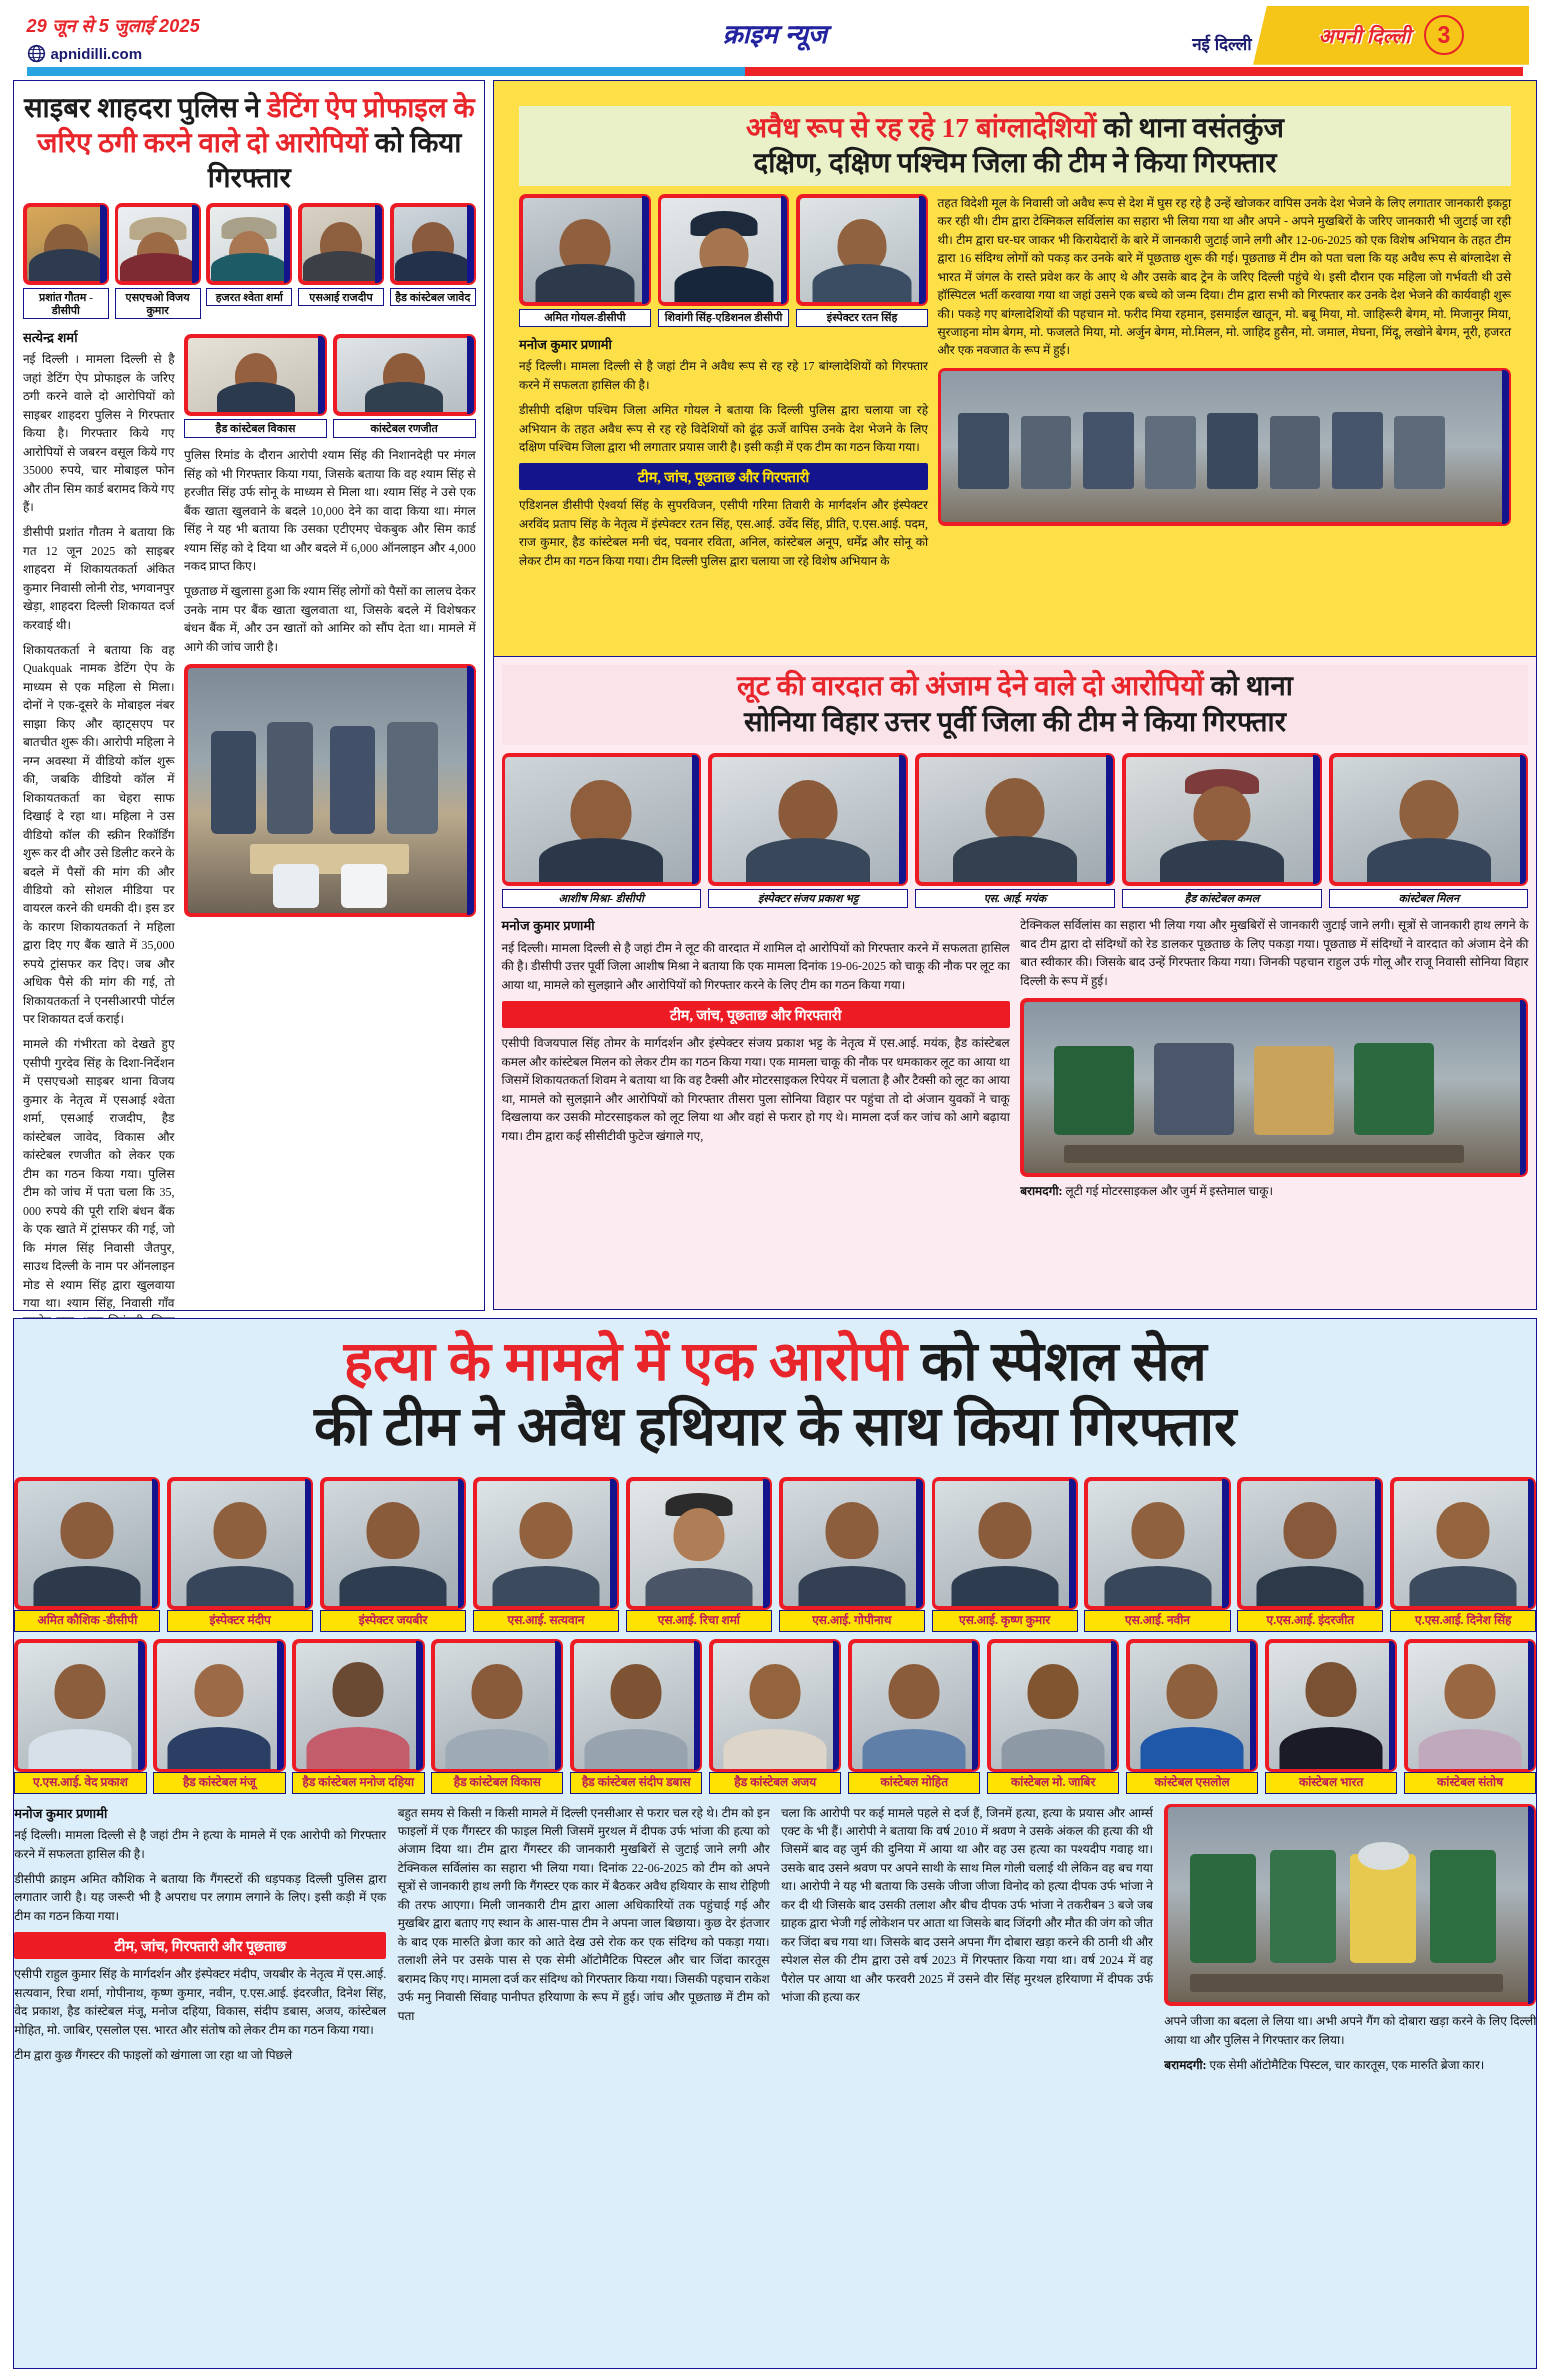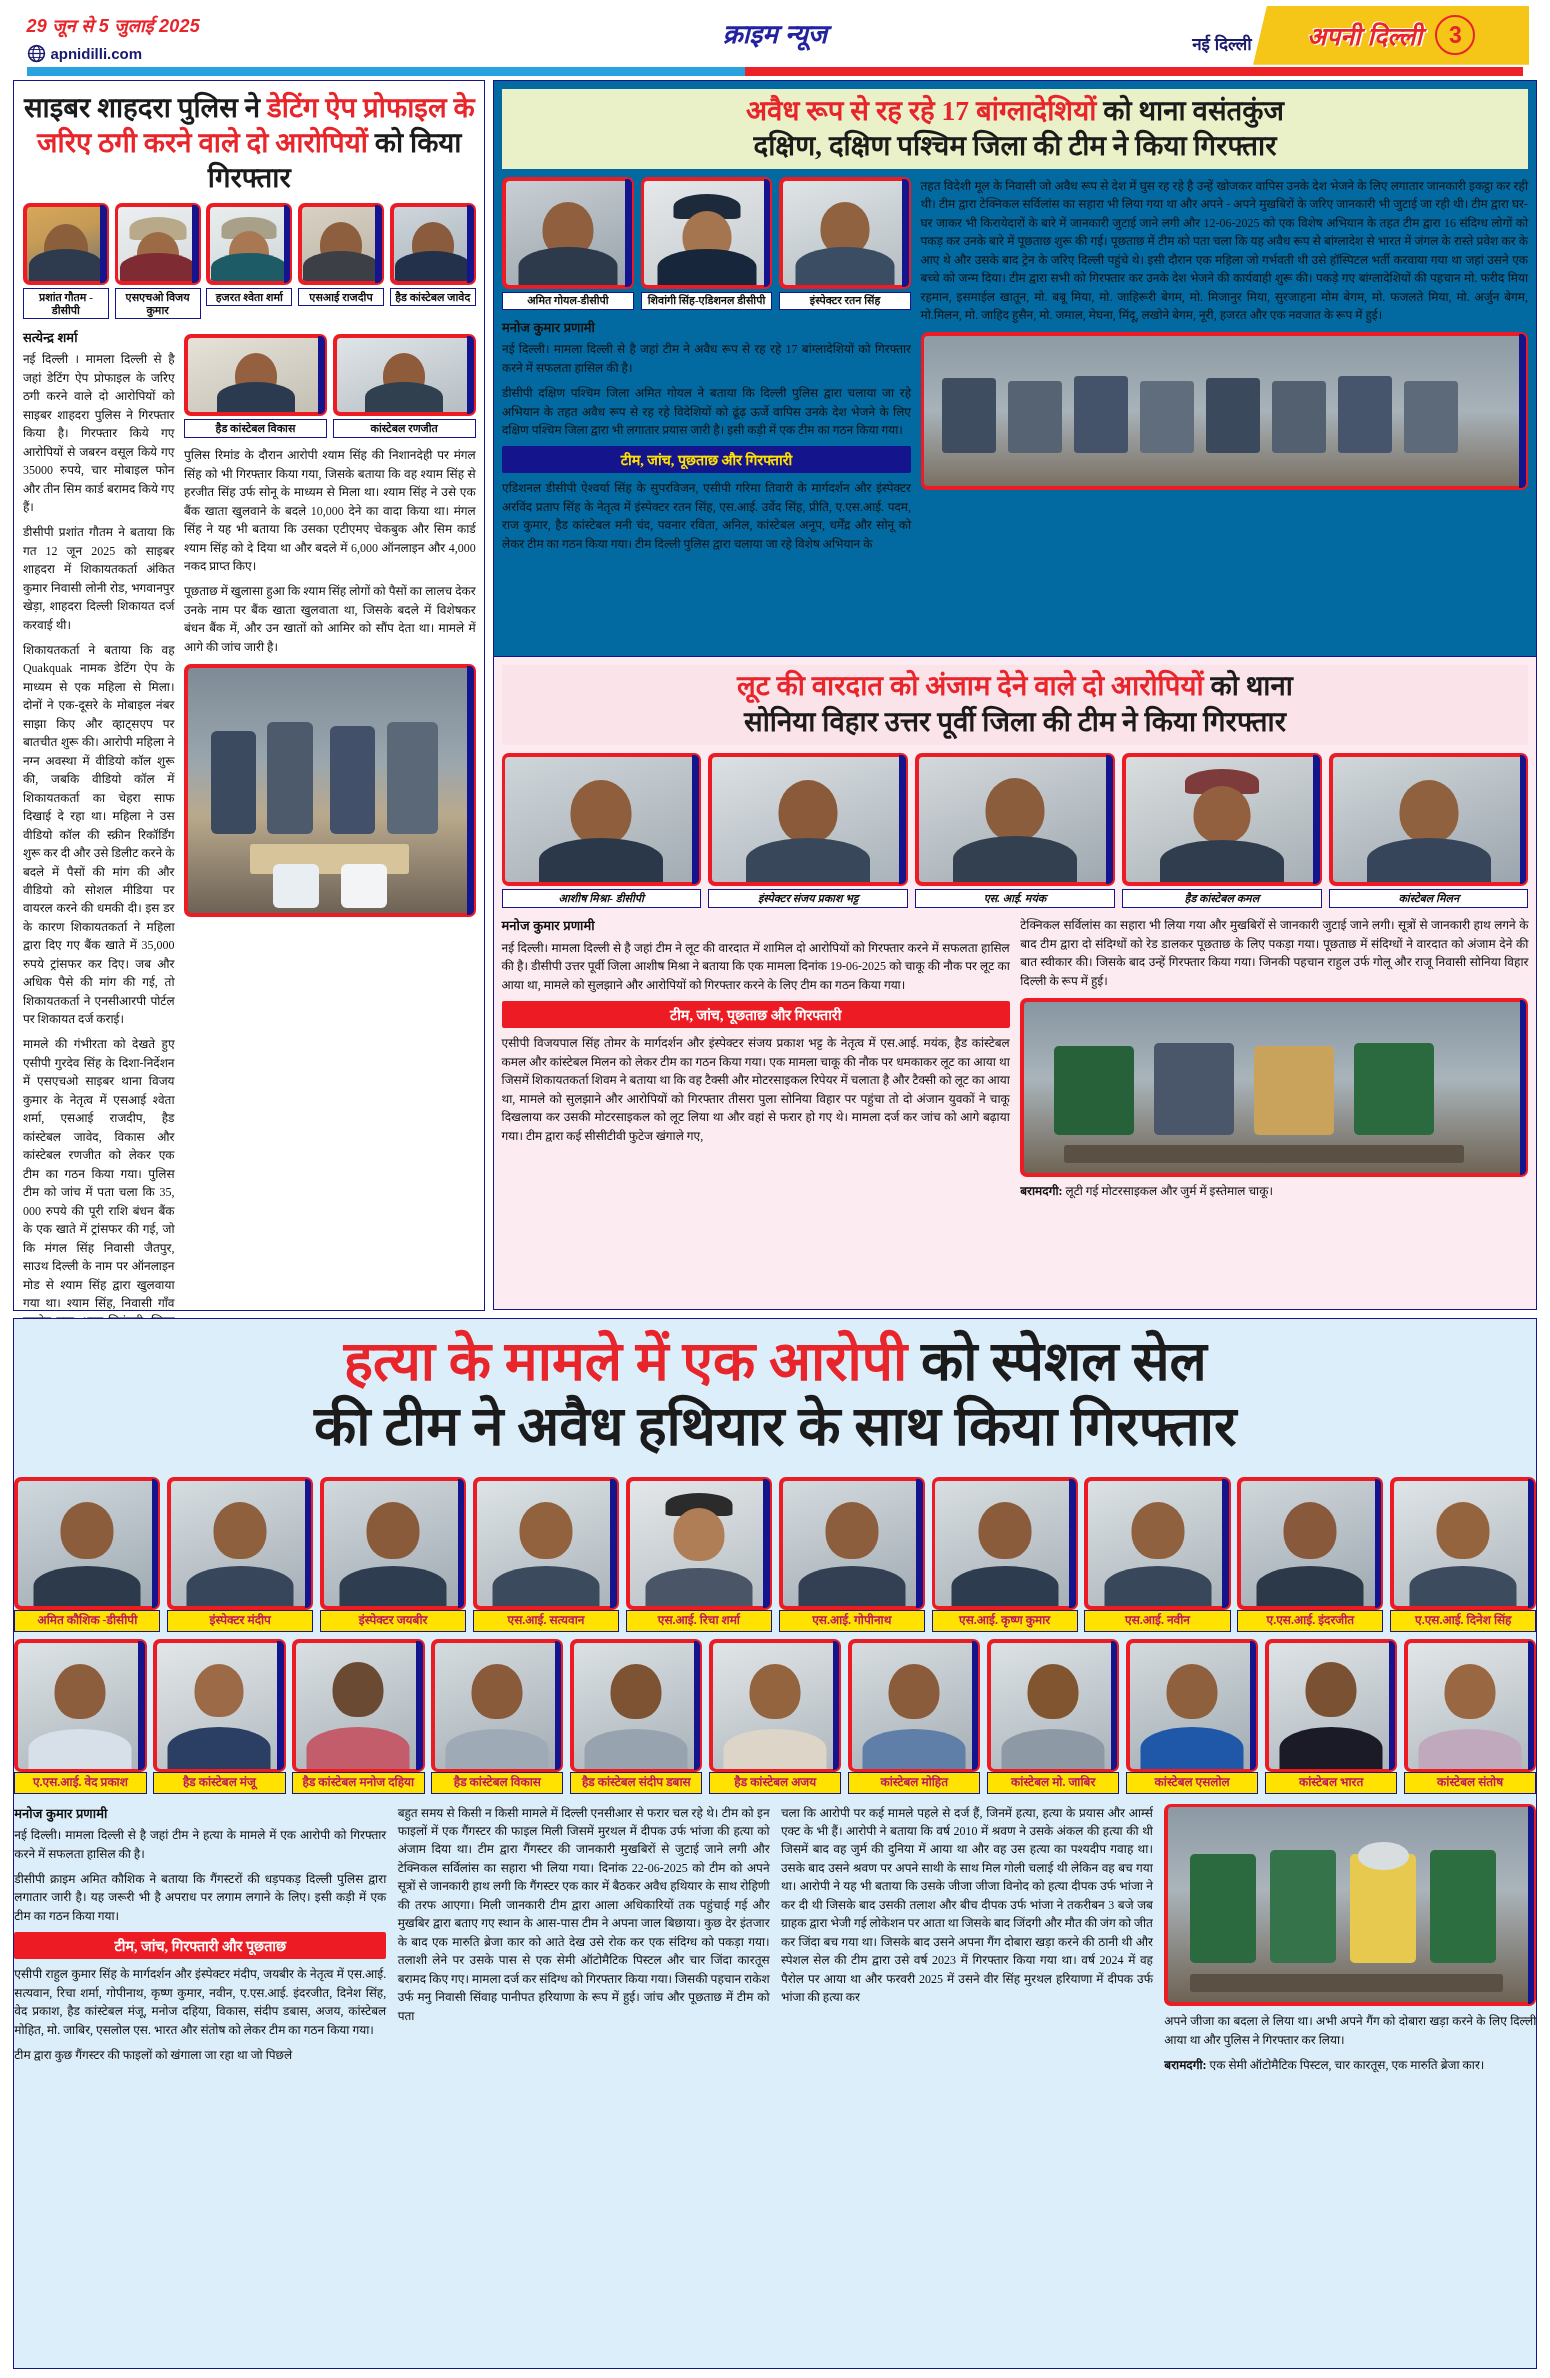--- a/index.html
+++ b/index.html
@@ -34,21 +34,21 @@
     color:#1a1a6e; font-weight:bold; font-size:17px;
   }
   .mh-flag {
     position:absolute; right:7.6px; top:5.7px;
     width:276px; height:59px;
     background:#f5c518;
     clip-path: polygon(5% 0, 100% 0, 100% 100%, 0 100%);
     display:flex; align-items:center; justify-content:center; gap:13.3px;
   }
   .mh-flag-title {
-    color:#e8252a; font-size:25px; font-weight:bold; font-style:italic;
+    color:#e8252a; font-size:20px; font-weight:bold; font-style:italic;
     text-shadow: 1.4px 1.4px 0 #ffffff, -1px -1px 0 #ffffff;
   }
   .mh-pagenum {
     width:40px; height:40px; border-radius:50%;
     border:2.9px solid #e8252a; color:#e8252a;
     font-size:23px; font-weight:bold;
     display:flex; align-items:center; justify-content:center;
     background:#f5c518;
   }
   .mh-rule { position:absolute; left:13.3px; right:13.3px; top:67px; height:8.6px; display:flex; }
@@ -111,21 +111,21 @@
   .a1-photos2 .cell { width:143px; }
   .a1-photos2 .pframe { height:82px; }
   .a1-cols { display:flex; gap:9.5px; margin-top:8.6px; }
   .a1-col { flex:1; }
   .a1-bigphoto { margin-top:7.6px; }
   .a1-bigphoto .pframe { height:253px; }
 
   
   .art2 {
     position:absolute; left:493px; top:80px; width:1044px; height:735px;
-    border:1.9px solid #14148c; background:#0369a1; padding:8px;
+    border:1.9px solid #14148c; background:#fde047; padding:25px;
   }
   .a2-head { background:#eaf0c8; padding:3.8px 0 5.7px 0; }
   .a2-main { display:flex; gap:9.5px; margin-top:7.6px; }
   .a2-left { width:409px; }
   .a2-photos { display:flex; gap:6.7px; }
   .a2-photos .cell { flex:1; }
   .a2-photos .pframe { height:112px; }
   .a2-right { flex:1; }
 
   

